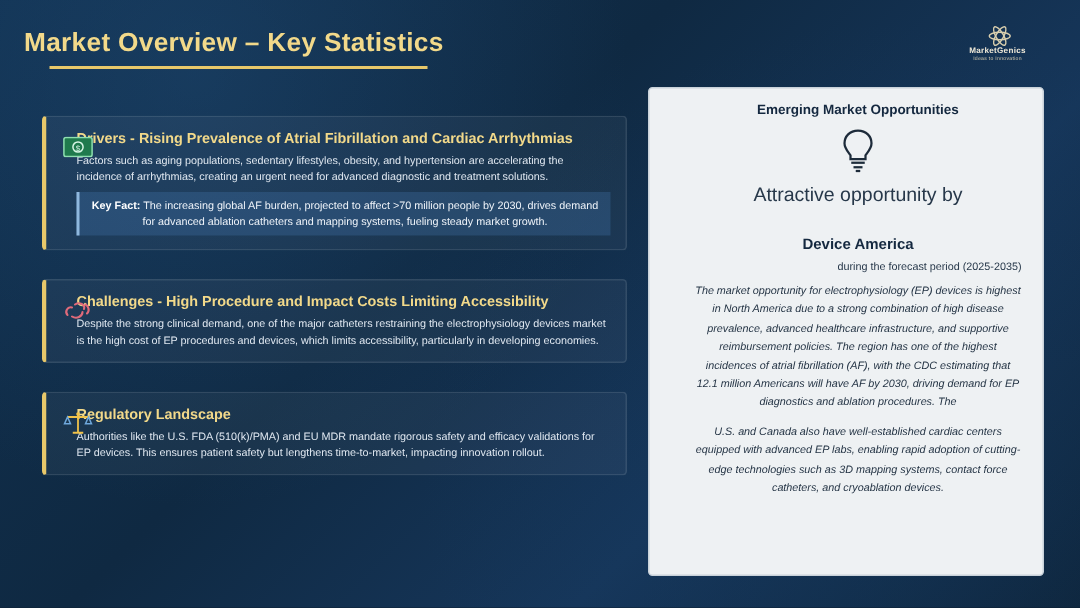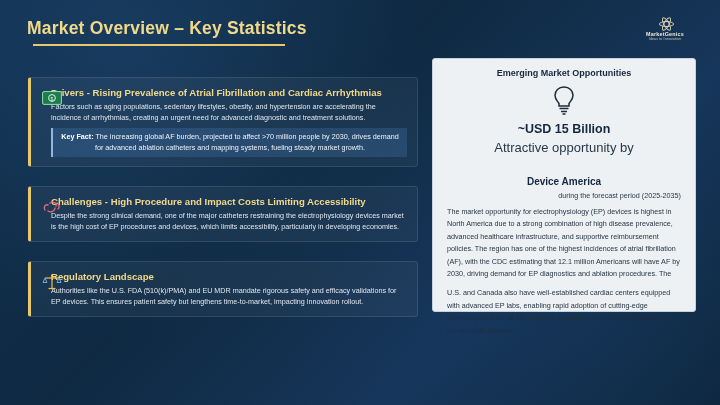--- a/index.html
+++ b/index.html
@@ -26,21 +26,21 @@
     position: absolute;
     left: 0; top: 0;
     width: 100%; height: 100%;
     background:
       radial-gradient(circle at 18% 12%, rgba(40,90,140,0.30), rgba(0,0,0,0) 42%),
       radial-gradient(circle at 82% 80%, rgba(22,60,100,0.35), rgba(0,0,0,0) 46%);
     pointer-events: none;
   }
   .title {
     position: absolute;
-    left: 27px;
+    left: 16px;
     top: 18px;
     font-size: 17.5px;
     font-weight: bold;
     color: #f2d98a;
     letter-spacing: 0.2px;
   }
   .title-underline {
     position: absolute;
     left: 33px;
     top: 44px;
@@ -143,26 +143,26 @@
   .highlight b {
     color: #ffffff;
   }
 
   
   .right-panel {
     position: absolute;
     left: 432px;
     top: 58px;
     width: 264px;
-    height: 254px;
+    height: 326px;
     background: #eef1f3;
     border: 1px solid #c9d2da;
     border-radius: 3px;
     box-sizing: border-box;
-    padding: 9px 14px 10px 14px;
+    padding: 9px 14px 10px 30px;
     text-align: center;
     color: #1d2b3a;
   }
   .rp-title {
     font-size: 9px;
     font-weight: bold;
     color: #14283f;
     margin-bottom: 6px;
   }
   .bulb {
@@ -190,22 +190,23 @@
   .rp-period {
     font-size: 7.2px;
     color: #27384a;
     margin-bottom: 6px;
     text-align: right;
   }
   .rp-para {
     font-size: 7.2px;
     line-height: 12.4px;
     color: #1f2f40;
-    text-align: left;
+    text-align: center;
     margin-bottom: 7px;
+    font-style: italic;
   }
   .rp-para:last-child { margin-bottom: 0; }
 </style>
 </head>
 <body>
 
 <div class="slide">
 
   <div class="title">Market Overview – Key Statistics</div>
   <div class="title-underline"></div>
@@ -270,21 +271,20 @@
   <div class="right-panel">
     <div class="rp-title">Emerging Market Opportunities</div>
     <div class="bulb">
       <svg width="28" height="32" viewBox="0 0 28 32">
         <path d="M14 3 C8.5 3 5 7 5 11.5 C5 15 7.5 17.2 9 19.5 L9 22 L19 22 L19 19.5 C20.5 17.2 23 15 23 11.5 C23 7 19.5 3 14 3 Z" fill="none" stroke="#1d2b3a" stroke-width="1.5"></path>
         <line x1="9.5" y1="24.5" x2="18.5" y2="24.5" stroke="#1d2b3a" stroke-width="1.5"></line>
         <line x1="11" y1="27.5" x2="17" y2="27.5" stroke="#1d2b3a" stroke-width="1.5"></line>
         <line x1="12.5" y1="30" x2="15.5" y2="30" stroke="#1d2b3a" stroke-width="1.5"></line>
       </svg>
     </div>
-    <div class="rp-value">~USD 15 Billion</div>
     <div class="rp-sub">Attractive opportunity  by</div>
     <div class="rp-region">Device America</div>
     <div class="rp-period">during the forecast period (2025-2035)</div>
     <div class="rp-para">The market opportunity  for electrophysiology (EP) devices is highest in North America due to a strong combination of high disease prevalence, advanced healthcare infrastructure, and supportive reimbursement  policies. The region has one of the highest incidences of atrial fibrillation (AF), with the CDC estimating that 12.1 million Americans will have AF by 2030, driving demand for EP diagnostics and ablation procedures. The</div>
     <div class="rp-para">U.S. and Canada also have well-established cardiac centers equipped with advanced EP labs, enabling rapid adoption of cutting-edge technologies such as 3D mapping systems, contact force catheters, and cryoablation devices.</div>
   </div>
 
 </div>
 
 </body></html>

